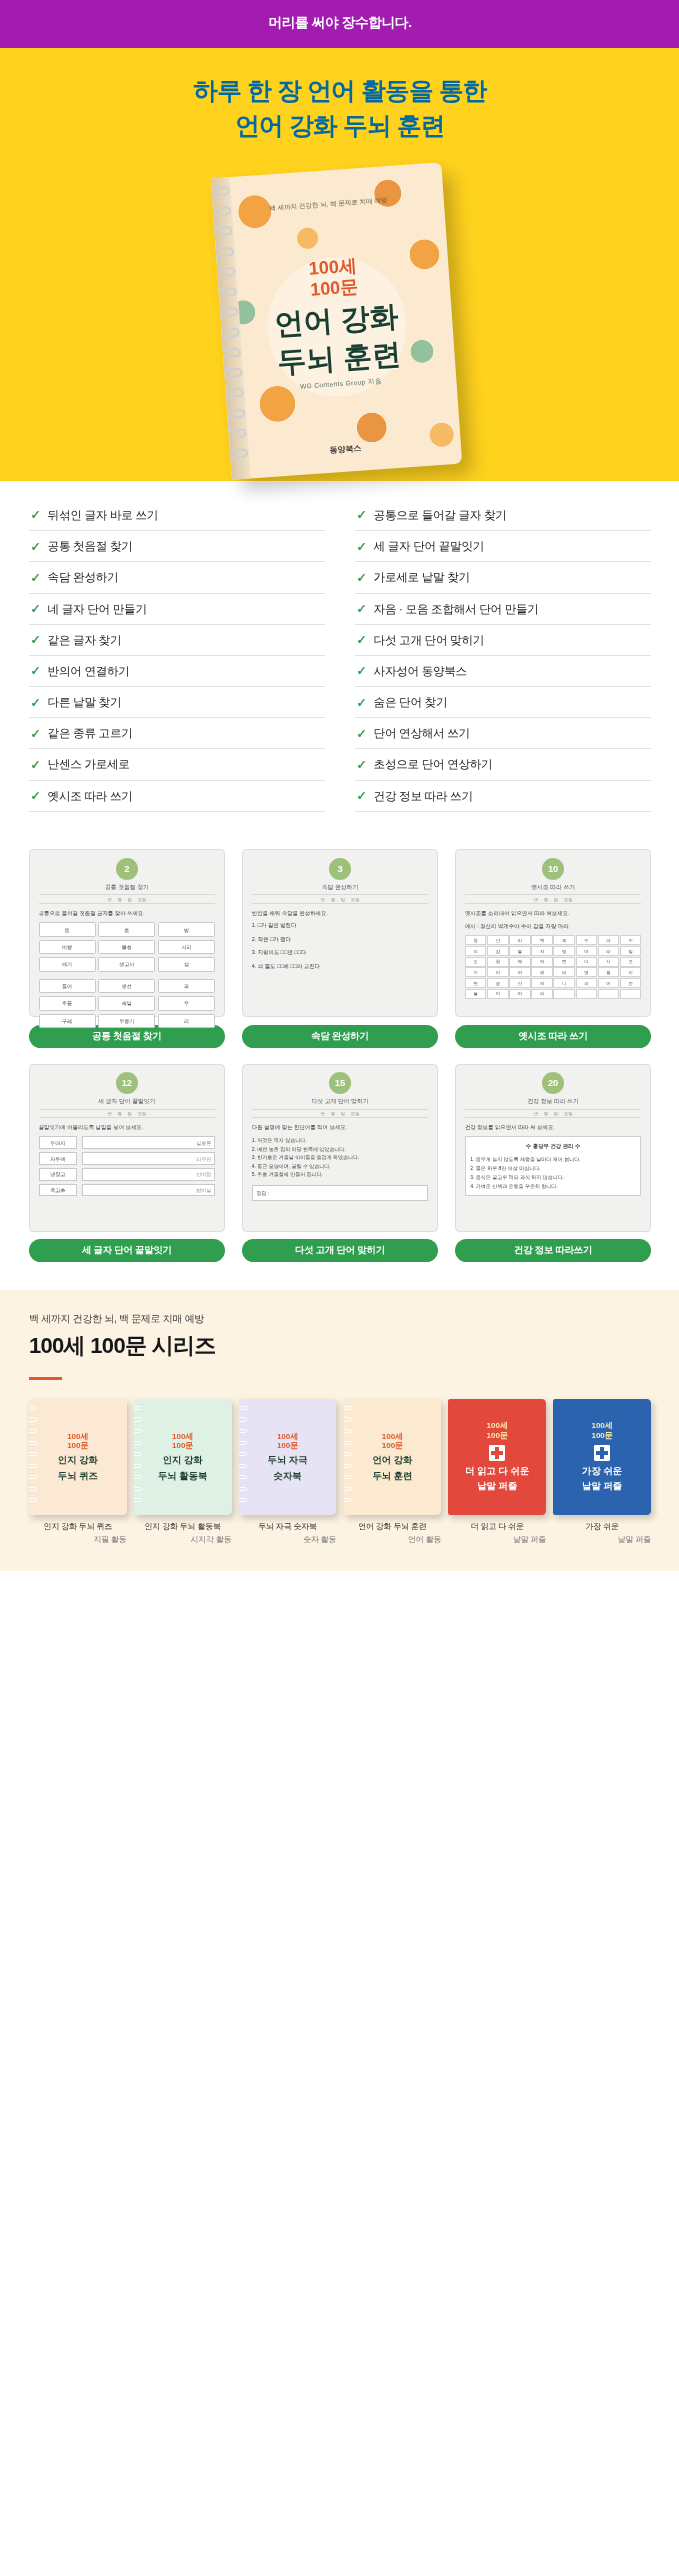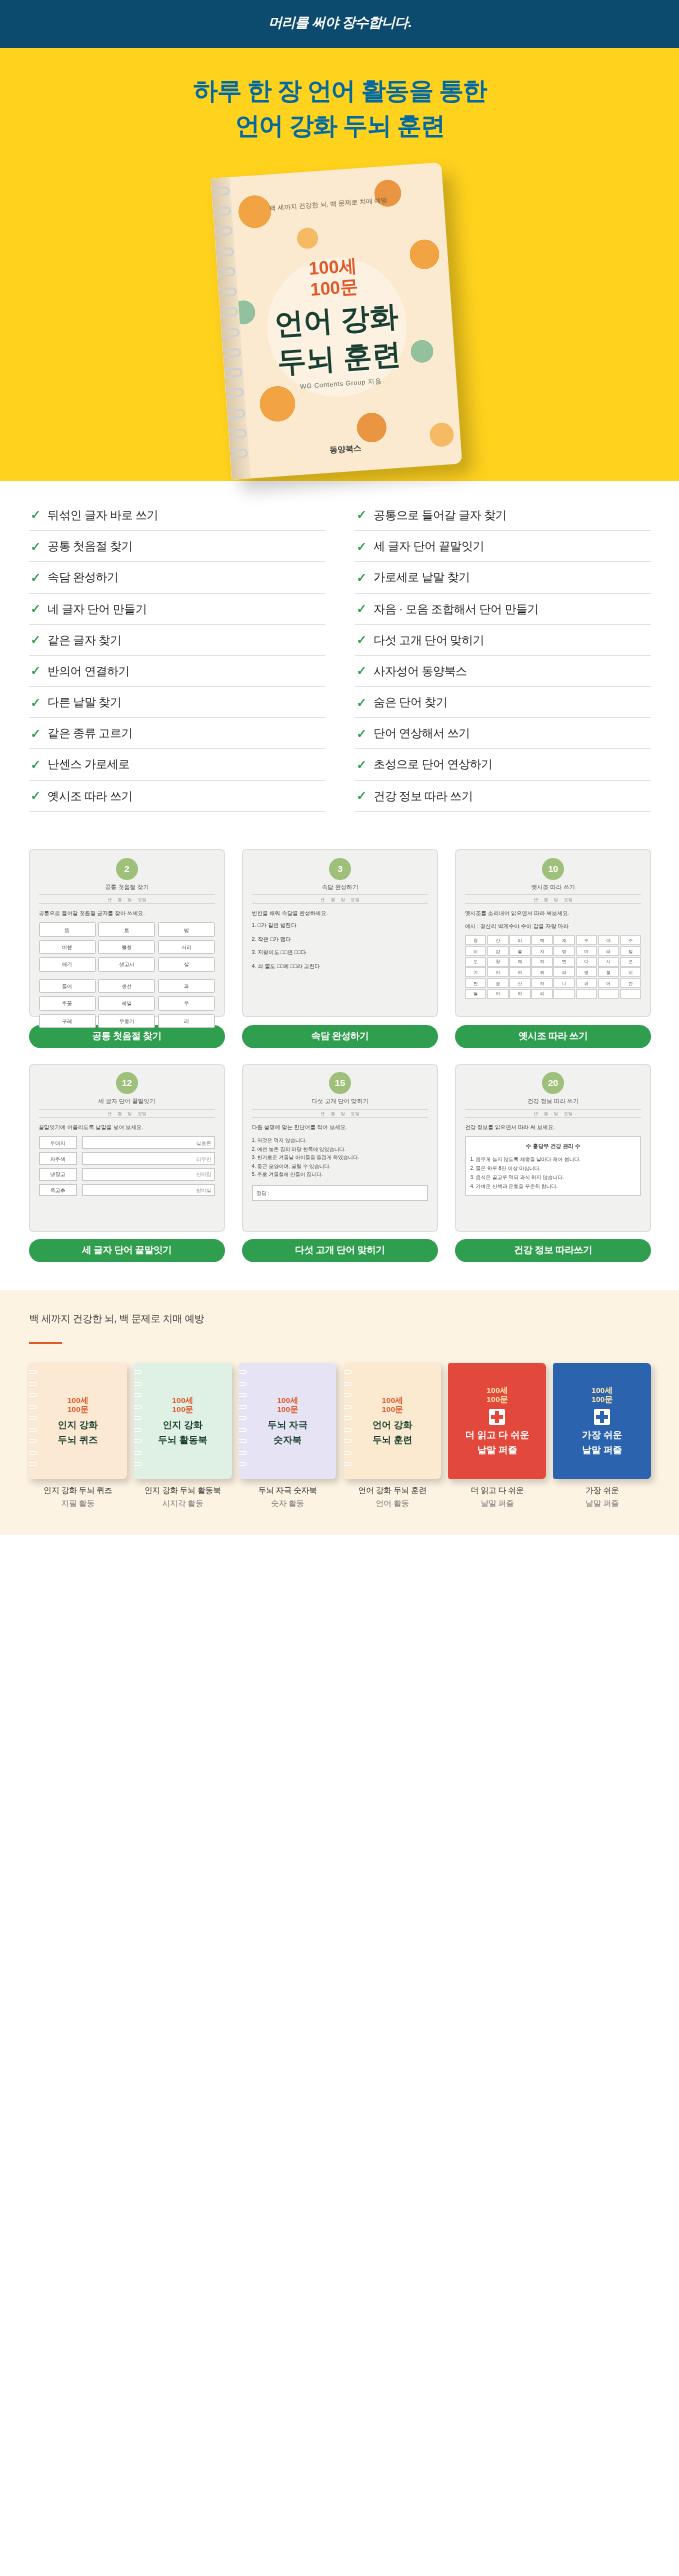--- a/index.html
+++ b/index.html
@@ -6,25 +6,24 @@
   body {
     width: 680px;
     font-family: "Liberation Sans", sans-serif;
     background: #ffffff;
     color: #222;
   }
   .page { width: 680px; position: relative; overflow: hidden; }
 
   
   .top-banner {
-    background: #0c4a6e;
+    background: #a21caf;
     color: #ffffff;
     text-align: center;
     padding: 13px 0 14.5px;
-    font-style: italic;
   }
   .top-banner .l1 {
     font-size: 13.7px; font-weight: bold; letter-spacing: -0.4px; line-height: 1.5;
   }
   .top-banner .l2 {
     font-size: 13.7px; font-weight: bold; letter-spacing: -0.4px; line-height: 1.5;
   }
   .top-banner .hl { color: #ffd633; }
 
   
@@ -222,21 +221,21 @@
   .mini-book .mb-num { font-size: 8px; font-weight: bold; color: #e0592a; line-height: 1.2; }
   .mini-book .mb-title { font-size: 9.4px; font-weight: bold; color: #1b3f2f; line-height: 1.25; margin-top: 3.6px; }
   .mini-book .mb-rings {
     position:absolute; left:-4.3px; top:4.3px; width:13px; height:107px;
   }
   .mini-book .mb-rings i {
     position:absolute; left:0; width:12.3px; height:4.3px;
     border:1.4px solid rgba(255,255,255,.85); border-radius:2.9px;
   }
   .series-item .cap1 { font-size: 8px; color: #2a2a2a; margin-top: 6.5px; letter-spacing: -0.2px; }
-  .series-item .cap2 { font-size: 8px; color: #777; margin-top: 2.2px; letter-spacing: -0.2px; }
+  .series-item .cap2 { font-size: 8px; color: #777; margin-top: 2.2px; letter-spacing: -0.2px; text-align: right; }
   .mini-book.red { background: #e2483c; }
   .mini-book.blue { background: #2b63ae; }
   .mini-book.red .mb-num, .mini-book.blue .mb-num { color: #ffe9a8; }
   .mini-book.red .mb-title, .mini-book.blue .mb-title { color: #ffffff; }
   .cross {
     width: 16px; height: 16px; background:#fff; position:relative; margin: 4.3px auto 0; border-radius:1.4px;
   }
   .cross:before, .cross:after {
     content:""; position:absolute; background:#e2483c;
   }
@@ -566,20 +565,21 @@
           <div>4. 가벼운 산책과 운동을 꾸준히 합니다.</div>
         </div>
       </div>
       <div class="card-label">건강 정보 따라쓰기</div>
     </div>
 
   </div>
 
   <div class="series">
     <div class="kicker">백 세까지 건강한 뇌, 백 문제로 치매 예방</div>
+    <h2>100세 100문 시리즈</h2>
     <div class="rule"></div>
 
     <div class="series-row">
 
       <div class="series-item">
         <div class="mini-book" style="background:#fce9d3">
           <div class="mb-rings">
               <i style="top:2.9px"></i>
               <i style="top:14.5px"></i>
               <i style="top:26px"></i>

